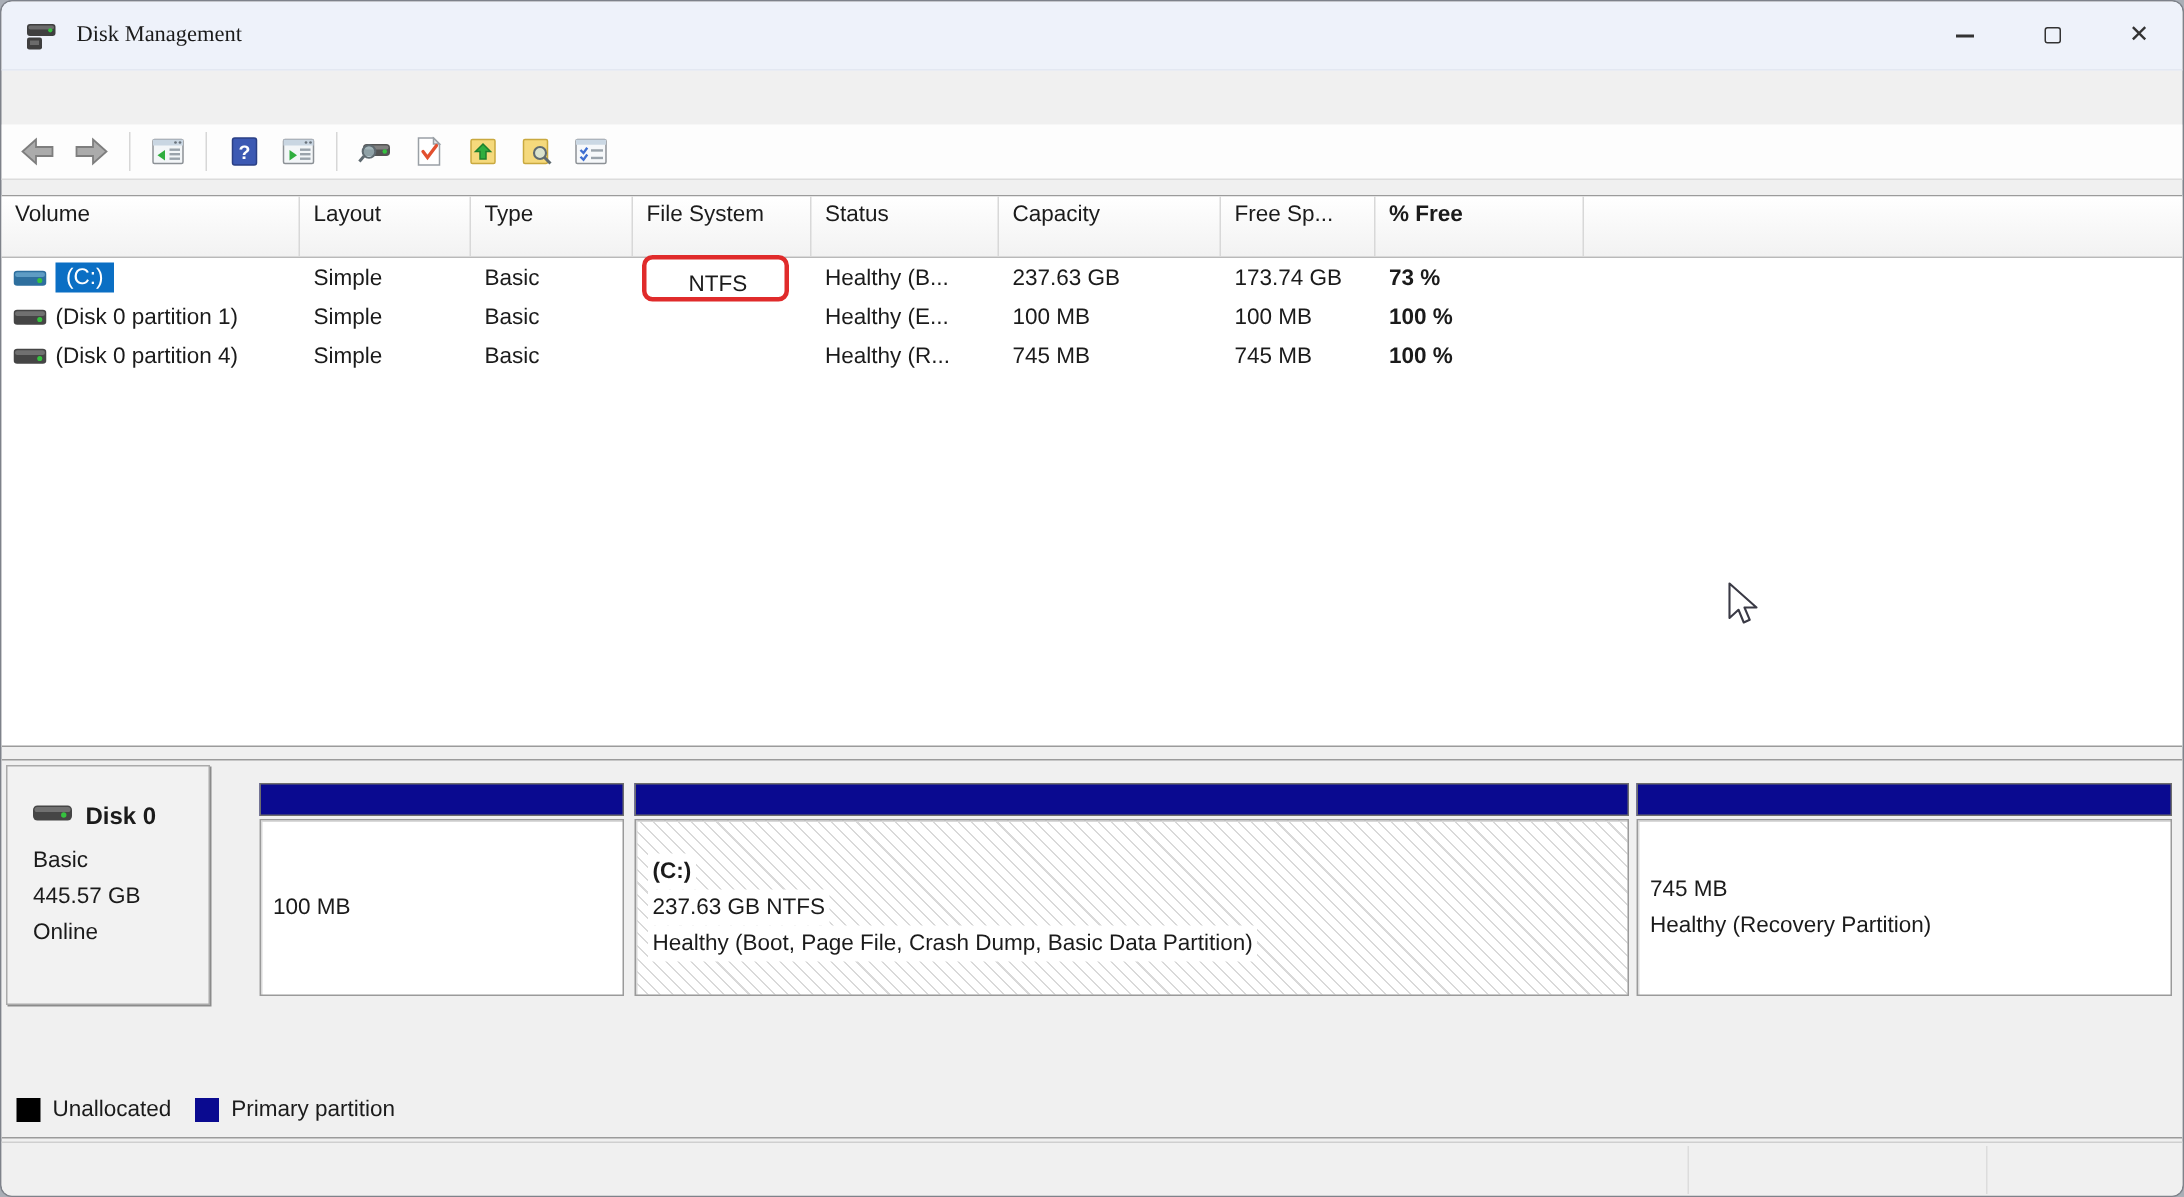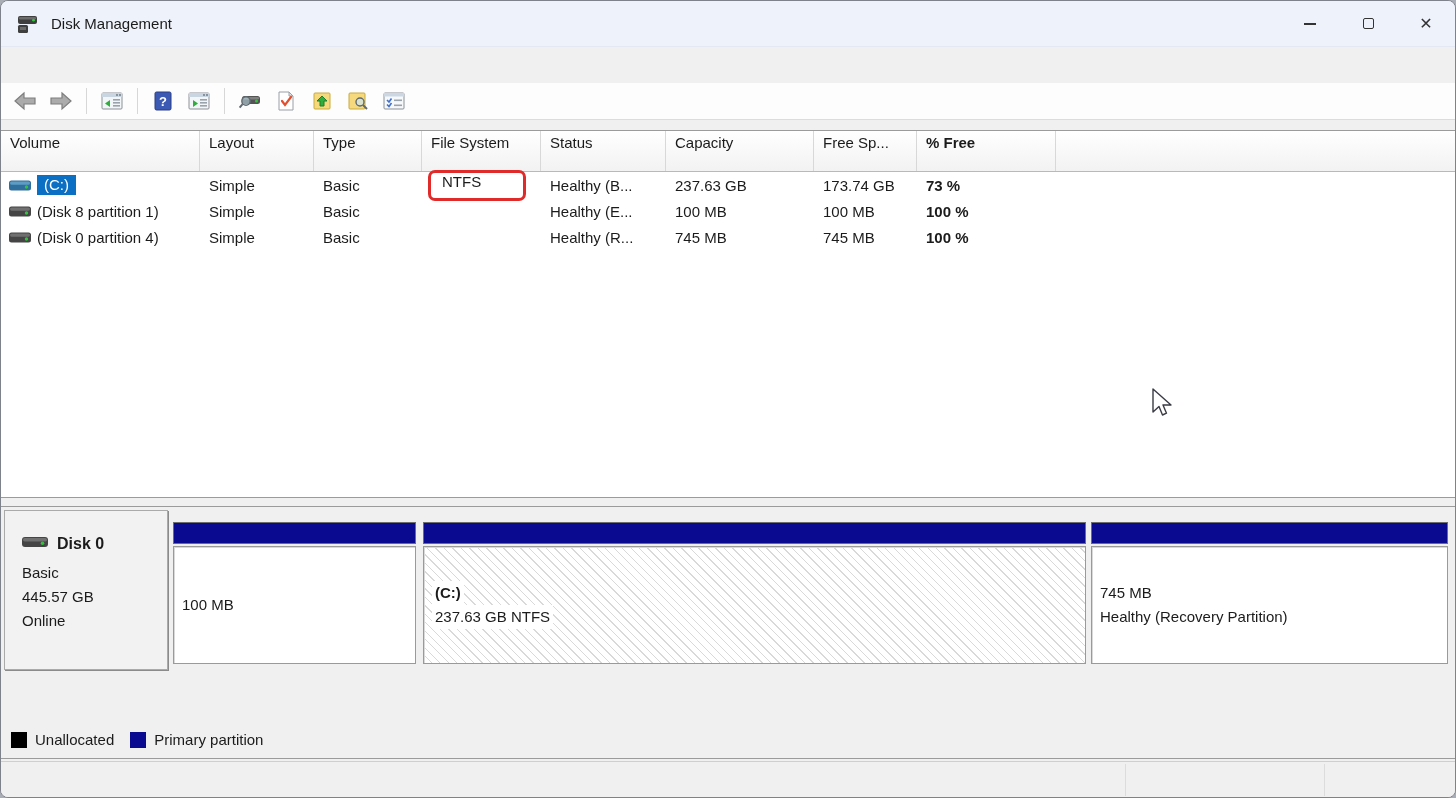--- a/index.html
+++ b/index.html
@@ -14,21 +14,21 @@
     background:#f0f0f0; border-radius:8px; overflow:hidden;
     border:1px solid #7e828a;
   }
   
   .titlebar {
     position:absolute; top:0; left:0; right:0; height:46px;
     background:#eef2fa; display:flex; align-items:center;
     border-bottom:1px solid #e3e8f2;
   }
   .titlebar .app-icon { margin:0 12px 0 14px; display:flex; }
-  .titlebar .title { font-size:15px; color:#1b1b1b; }
+  .titlebar .title { font-size:15px; color:#1b1b1b;font-family:Liberation Serif, serif; }
   .win-controls { margin-left:auto; display:flex; height:100%; }
   .win-btn { width:58px; height:100%; display:flex; align-items:center; justify-content:center; cursor:pointer; }
   .glyph-min { width:12px; height:2px; background:#333; }
   .glyph-max { width:11px; height:11px; border:1.5px solid #333; border-radius:2px; }
   .glyph-close { font-size:16px; color:#333; line-height:1; }
   
   .menubar {
     position:absolute; top:47px; left:0; right:0; height:35px;
     background:#fdfdfd; display:flex; align-items:center; padding-left:16px; gap:28px;
   }
@@ -54,29 +54,29 @@
   .lv-cell { padding-left:9px; overflow:visible; white-space:nowrap; }
   .c-volume { width:199px; } .c-layout { width:114px; } .c-type { width:108px; }
   .c-fs { width:119px; } .c-status { width:125px; } .c-cap { width:148px; }
   .c-free { width:103px; } .c-pct { width:139px;font-weight:bold; } .c-fill { flex:1; border-right:none; }
   .vol-cell { display:flex; align-items:center; gap:6px; }
   .vol-icon { display:flex; flex:0 0 auto; margin-left:-1px; }
   .sel-label { background:#0b6fc4; color:#ffffff; padding:1px 7px 2px 7px; }
   .fs-annotation {
     position:relative; display:inline-block; width:98px; height:31px; top:0;
     border:3px solid #e02b2b; border-radius:7px;
-    display:flex; align-items:flex-start; padding-left:11px; margin-left:-3px;
+    display:flex; align-items:flex-end; padding-left:28px; margin-left:-3px;
   }
   
   .graphpane {
     position:absolute; top:505px; left:0; right:0; height:253px;
     background:#f0f0f0; border-top:1px solid #9b9b9b; border-bottom:1px solid #9b9b9b;
   }
   .disk-info {
-    position:absolute; top:3px; left:3px; width:164px; height:160px;
+    position:absolute; top:3px; left:3px; width:136px; height:160px;
     background:#f2f2f2; border:1px solid #aaaaaa; box-shadow:1px 1px 0 #8b8b8b;
     padding:24px 0 0 17px;
   }
   .disk-info .disk-title { display:flex; align-items:center; gap:9px; font-weight:bold; font-size:16px; margin-bottom:8px; }
   .disk-info .line { line-height:24px; }
   .partitions { position:absolute; top:15px; left:172px; width:1275px; height:145px; }
   .part { position:absolute; top:0; height:145px; cursor:pointer; }
   .part-efi { left:0; width:243px; }
   .part-c { left:250px; width:663px; }
   .part-rec { left:918px; width:357px; }
@@ -258,21 +258,21 @@
 
     <div class="lv-row">
       <div class="lv-cell c-volume vol-cell">
         <span class="vol-icon">
           <svg width="22" height="13" viewBox="0 0 22 13">
             <rect x="0" y="1.5" width="22" height="10" rx="2.5" fill="#454545"></rect>
             <rect x="1" y="2.5" width="20" height="3.2" rx="1.6" fill="#707070"></rect>
             <circle cx="17.5" cy="8" r="1.7" fill="#35c23f"></circle>
           </svg>
         </span>
-        <span>(Disk 8 partition 1)</span>
+        <span>(Disk 0 partition 1)</span>
       </div>
       <div class="lv-cell c-layout">Simple</div>
       <div class="lv-cell c-type">Basic</div>
       <div class="lv-cell c-fs"></div>
       <div class="lv-cell c-status">Healthy (E...</div>
       <div class="lv-cell c-cap">100 MB</div>
       <div class="lv-cell c-free">100 MB</div>
       <div class="lv-cell c-pct">100 %</div>
     </div>
 
@@ -320,20 +320,21 @@
         <div class="part-bar"></div>
         <div class="part-body">
           <div class="part-line">100 MB</div>
         </div>
       </div>
       <div class="part part-c">
         <div class="part-bar"></div>
         <div class="part-body hatched">
           <div class="part-line part-label">(C:)</div>
           <div class="part-line">237.63 GB NTFS</div>
+          <div class="part-line">Healthy (Boot, Page File, Crash Dump, Basic Data Partition)</div>
         </div>
       </div>
       <div class="part part-rec">
         <div class="part-bar"></div>
         <div class="part-body">
           <div class="part-line">745 MB</div>
           <div class="part-line">Healthy (Recovery Partition)</div>
         </div>
       </div>
     </div>

